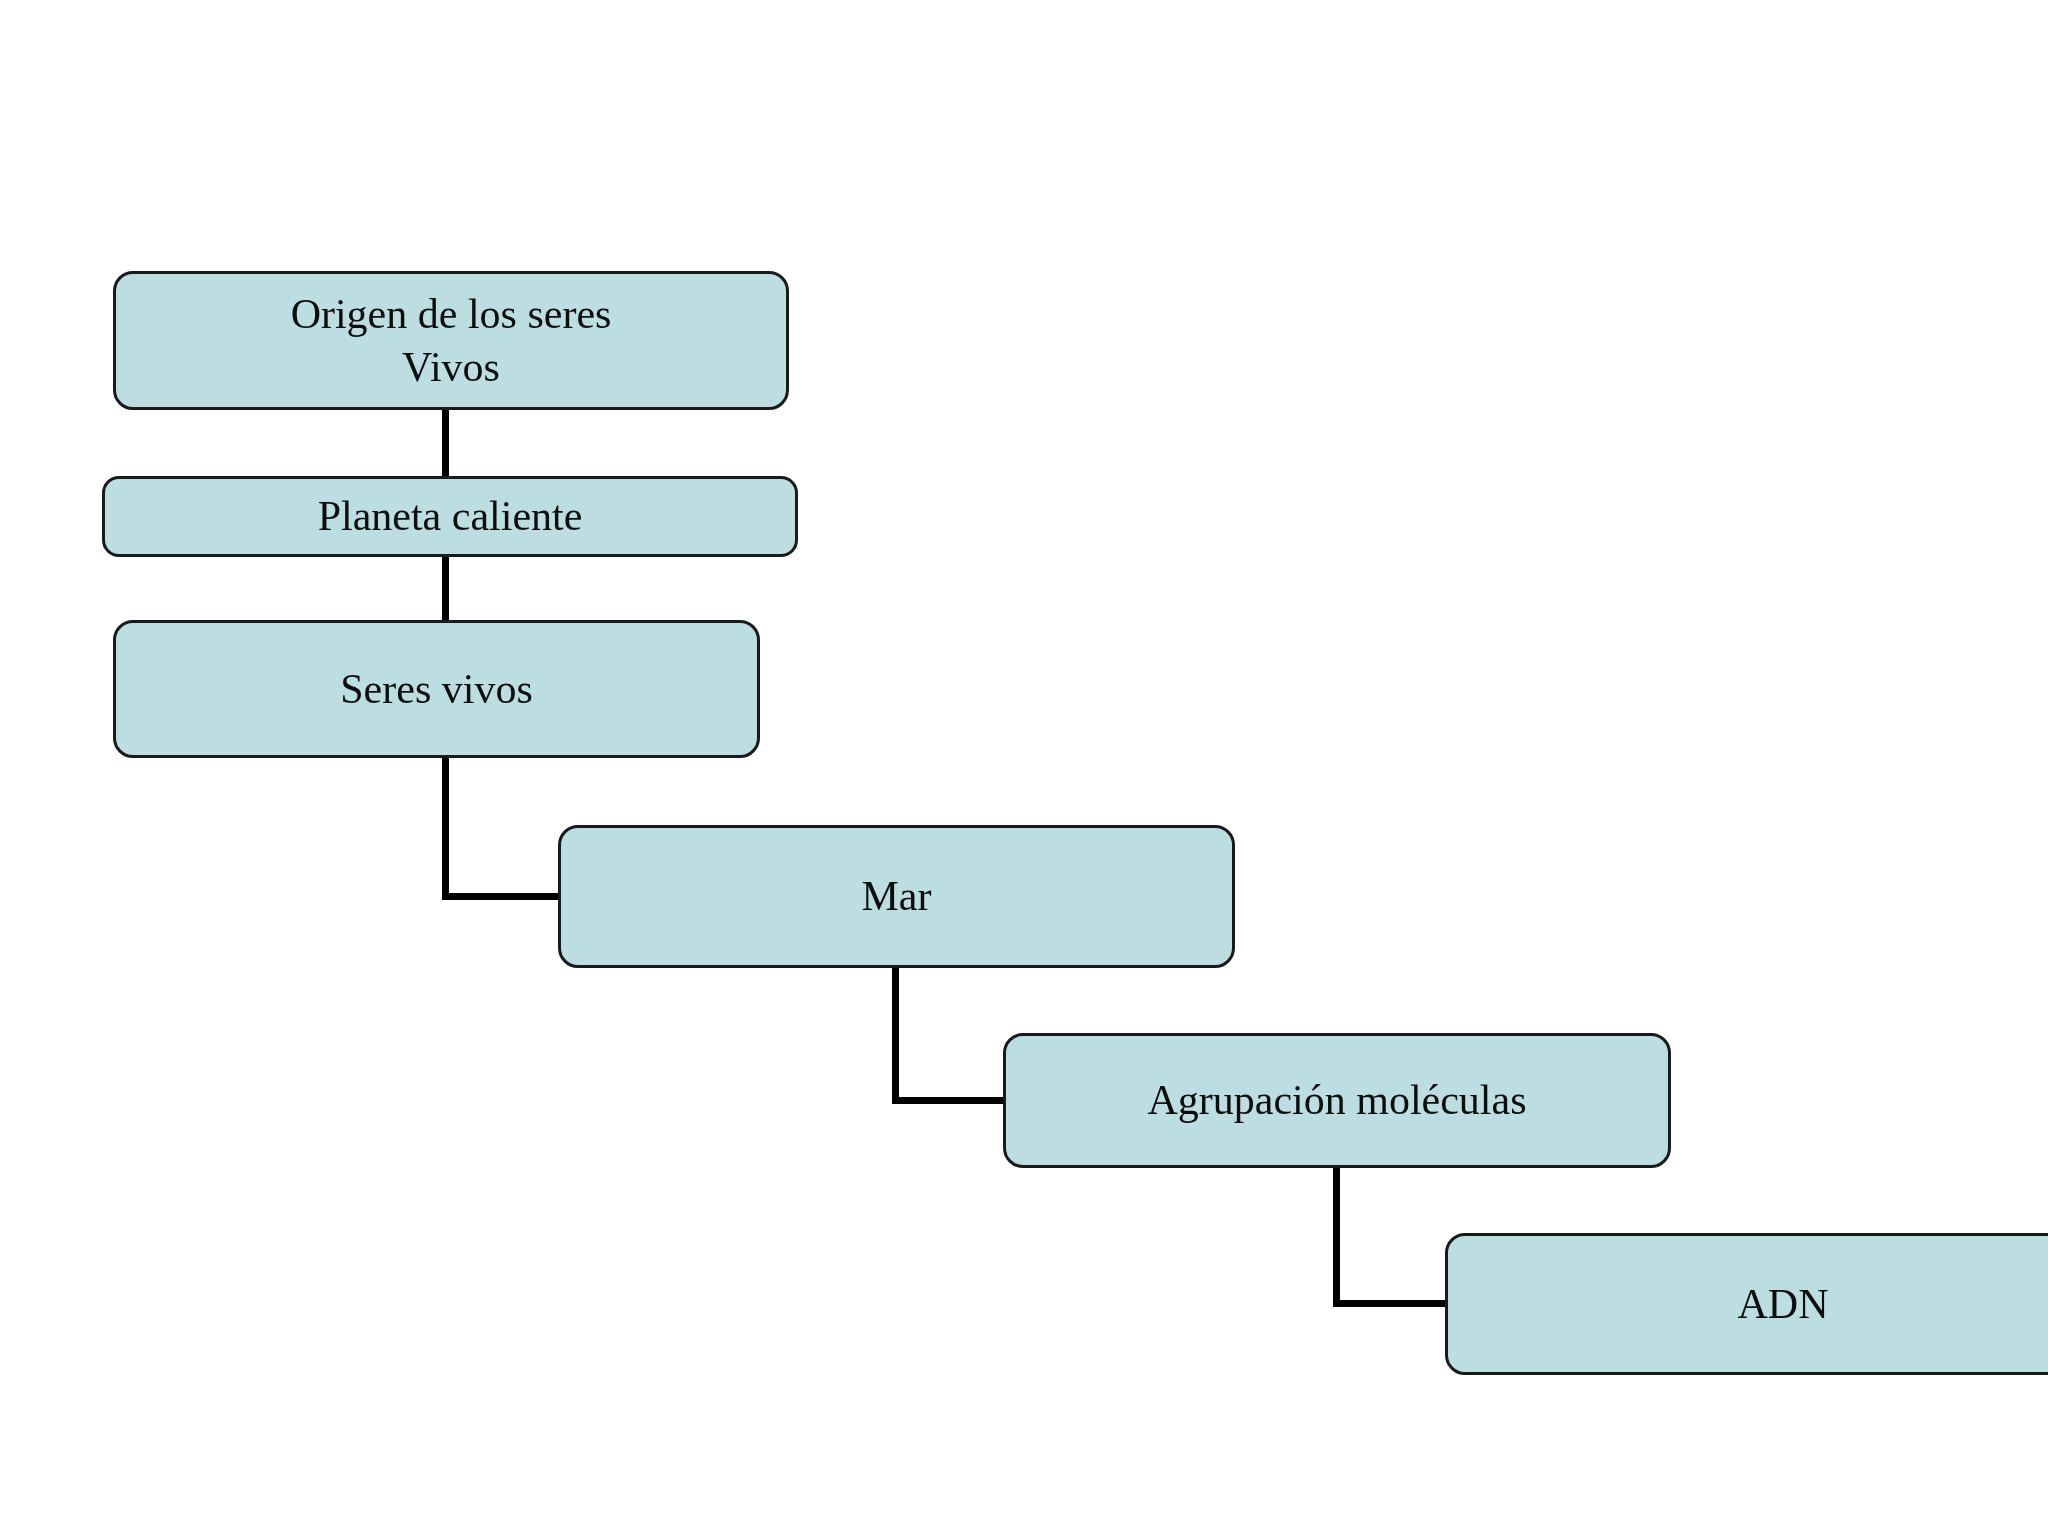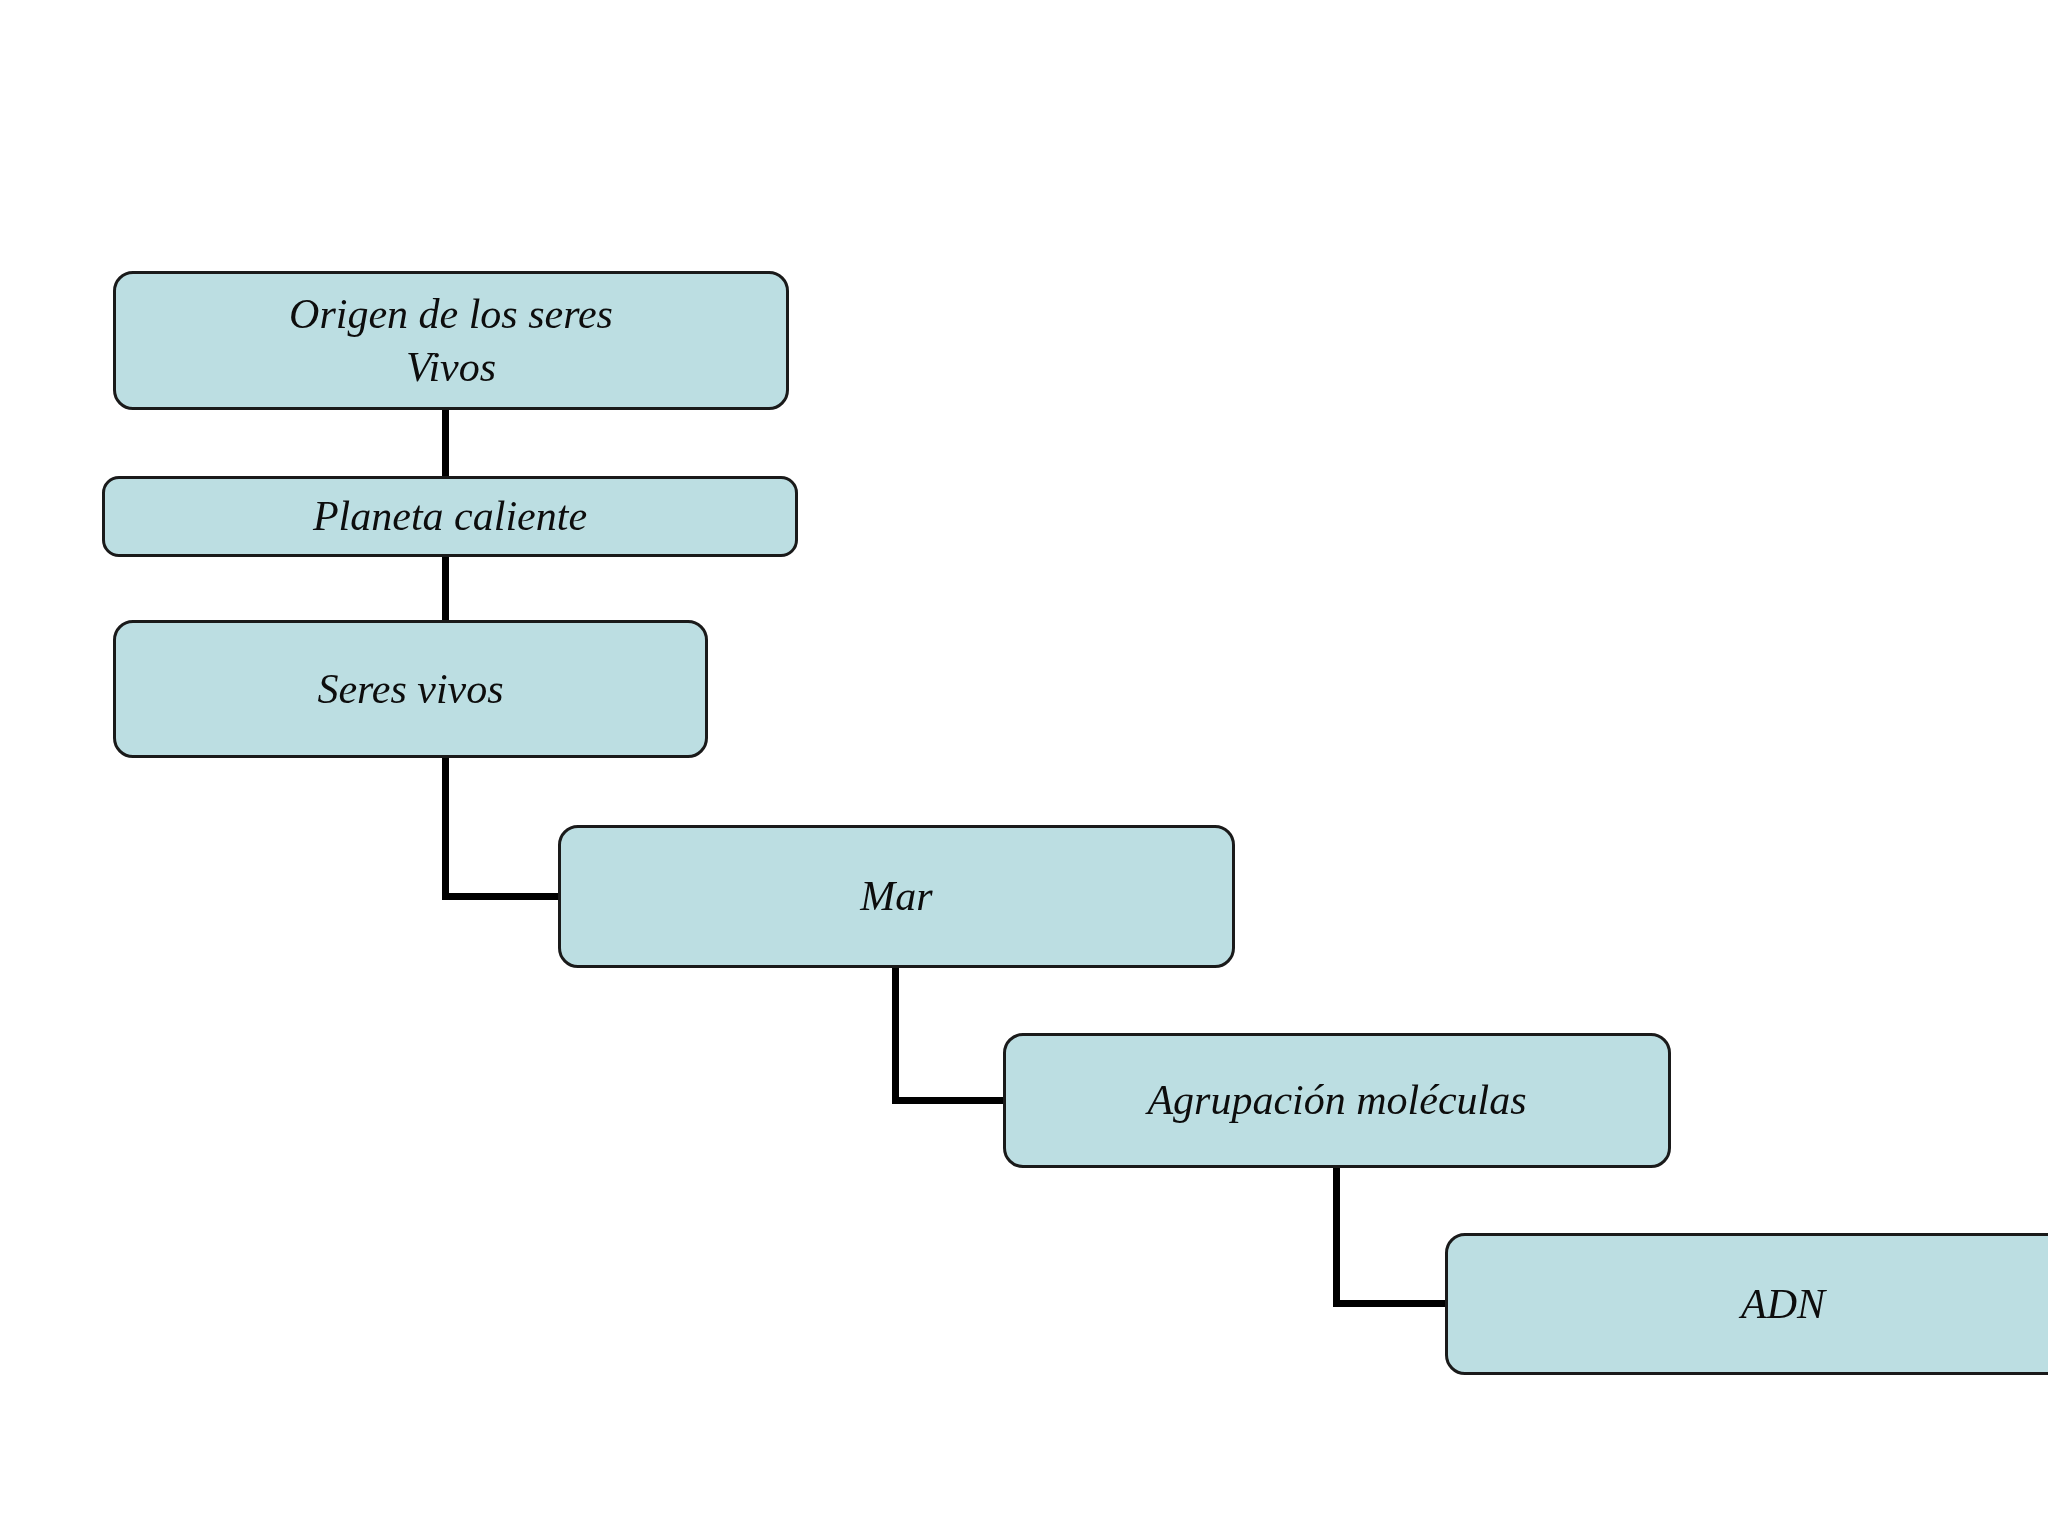--- a/index.html
+++ b/index.html
@@ -23,30 +23,29 @@
     border: 3px solid var(--node-border, #1a1a1a);
     border-radius: 20px;
     display: flex;
     align-items: center;
     justify-content: center;
     text-align: center;
     font-size: 42px;
     line-height: 1.25;
     color: var(--text-color, #0d0d0d);
     white-space: pre-line;
-    font-style: italic;
   }
   .connector {
     position: absolute;
     background: var(--connector-color, #000000);
   }
   
   #node-origen     { left: 113px;  top: 271px;  width: 676px; height: 139px; }
   #node-planeta    { left: 102px;  top: 476px;  width: 696px; height: 81px; border-radius: 17px;  }
-  #node-seres      { left: 113px;  top: 620px;  width: 595px; height: 138px; }
+  #node-seres      { left: 113px;  top: 620px;  width: 647px; height: 138px; }
   #node-mar        { left: 558px;  top: 825px;  width: 677px; height: 143px; }
   #node-agrupacion { left: 1003px; top: 1033px; width: 668px; height: 135px; }
   #node-adn        { left: 1445px; top: 1233px; width: 676px; height: 142px; }
   
   #edge-origen-planeta     { left: 442px;  top: 406px;  width: 7px;   height: 72px;  }
   #edge-planeta-seres      { left: 442px;  top: 554px;  width: 7px;   height: 68px;  }
   #edge-seres-mar-v        { left: 442px;  top: 755px;  width: 7px;   height: 145px; }
   #edge-seres-mar-h        { left: 442px;  top: 893px;  width: 118px; height: 7px;   }
   #edge-mar-agrupacion-v   { left: 892px;  top: 965px;  width: 7px;   height: 139px; }
   #edge-mar-agrupacion-h   { left: 892px;  top: 1097px; width: 113px; height: 7px;   }

